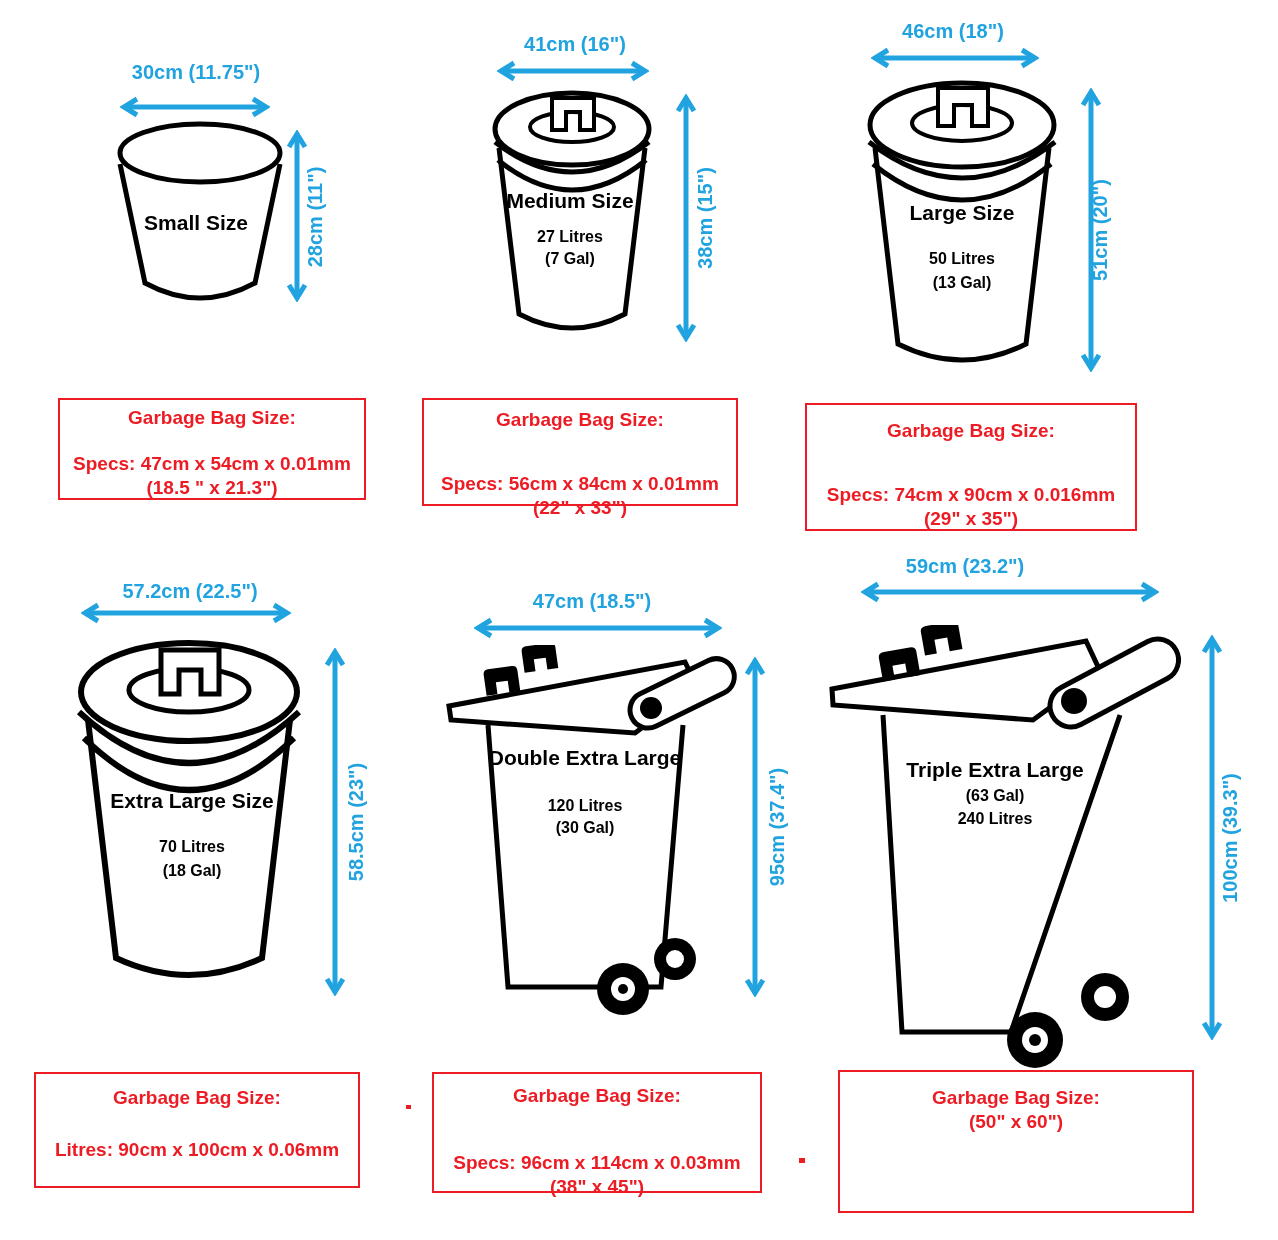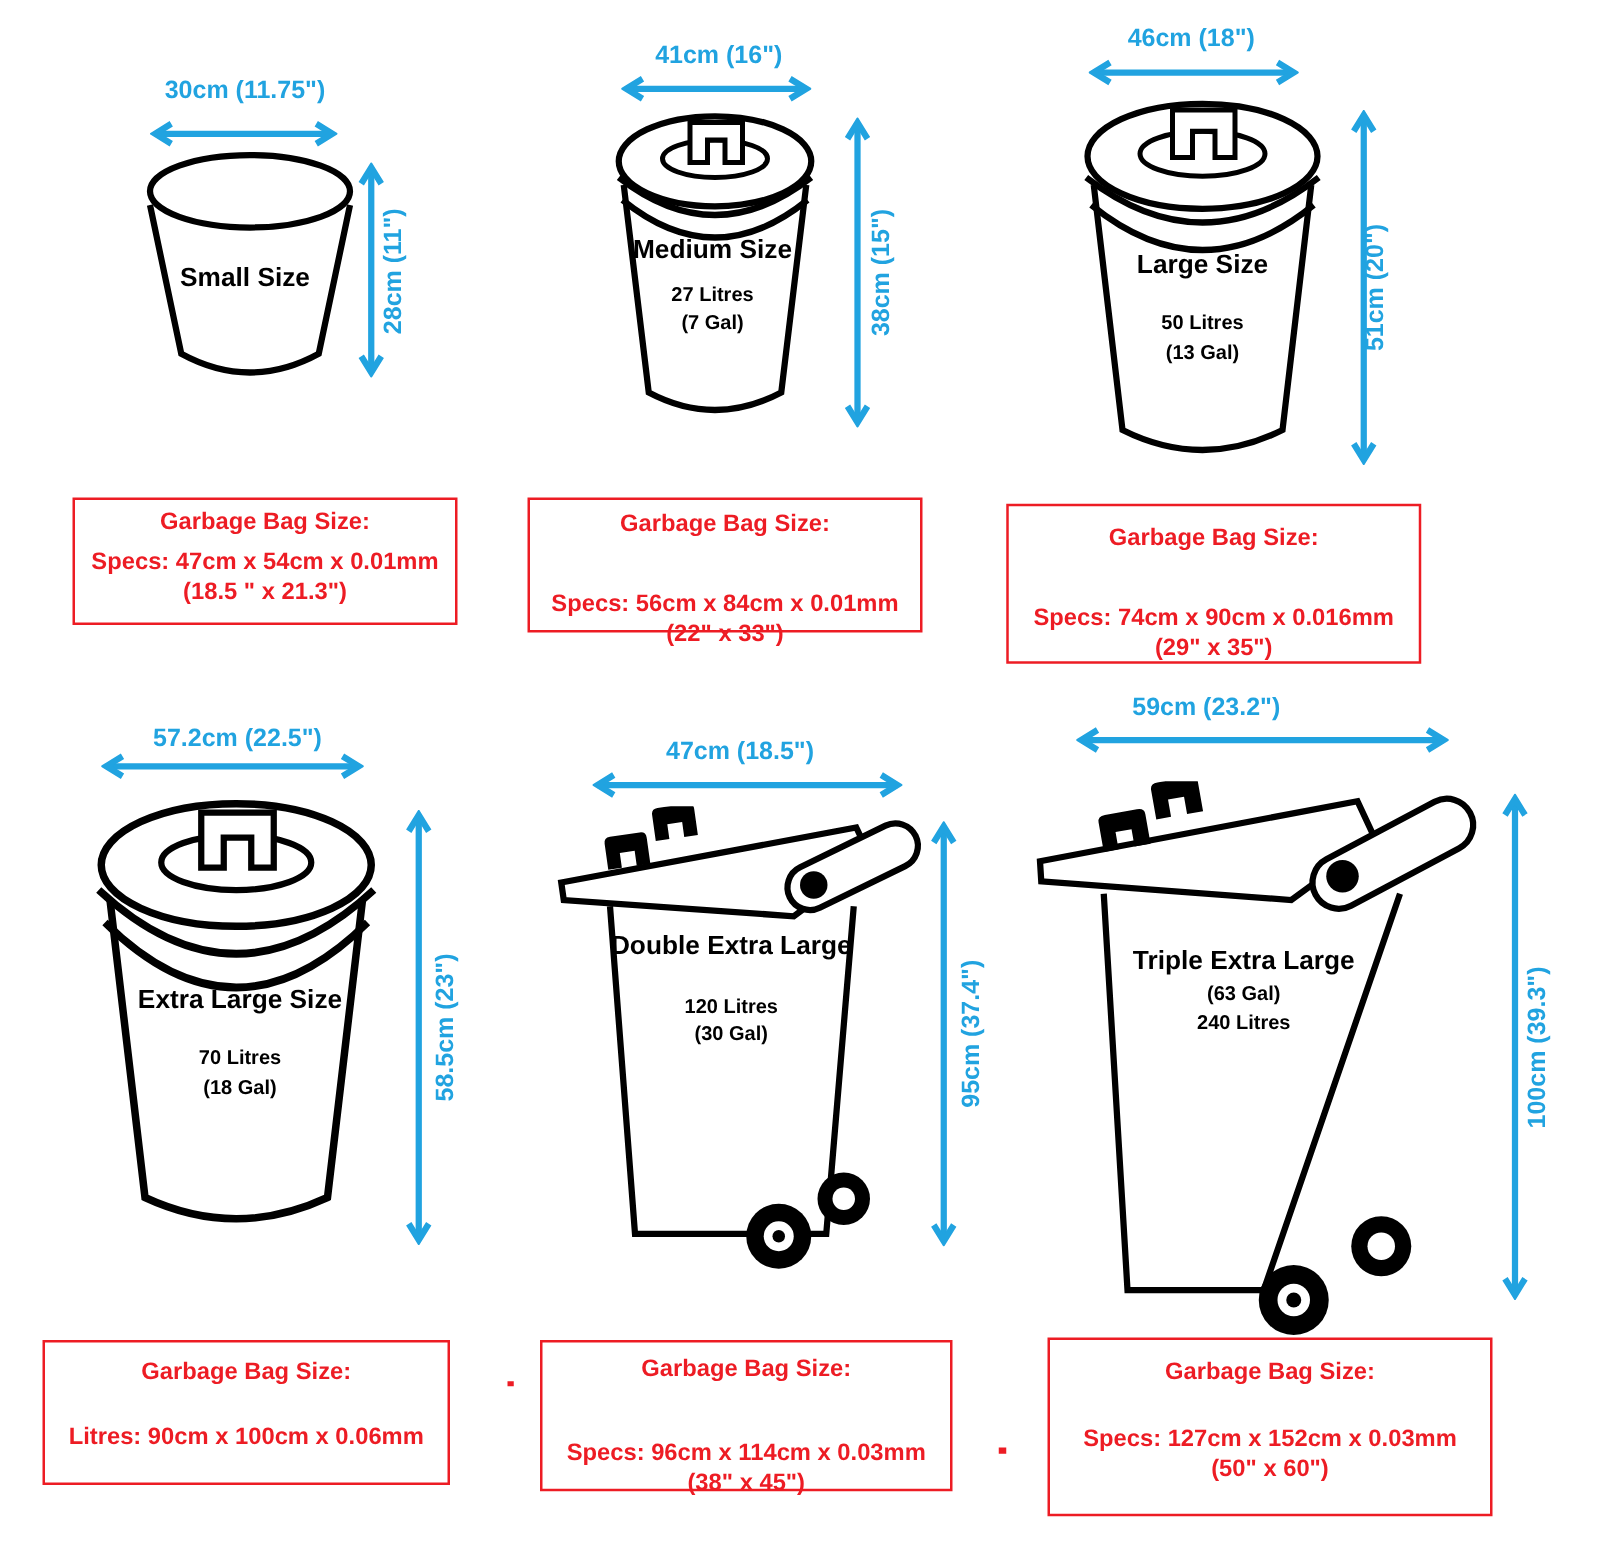--- a/index.html
+++ b/index.html
@@ -50,21 +50,21 @@
     </svg>
     <div class="bintext nm" style="left:196px;top:222px">Small Size</div>
     <svg class="arrow" style="left:286px;top:130px" width="22" height="172" viewBox="0 0 22 172">
       <path d="M11,4 V168"></path>
         <path d="M3,17 L11,4 L19,17"></path>
         <path d="M3,155 L11,168 L19,155"></path>
     </svg>
     <div class="dimlabel vlabel" style="left:315px;top:217px">28cm (11")</div>
     <div class="bagbox" style="left:58px;top:398px;width:308px;height:102px">
       <div class="bl" style="margin-top:6px">Garbage Bag Size:</div>
-      <div class="bl" style="margin-top:8px">Specs: 47cm x 54cm x 0.01mm</div>
+      <div class="bl" style="margin-top:22px">Specs: 47cm x 54cm x 0.01mm</div>
       <div class="bl">(18.5 " x 21.3")</div>
     </div>
   </div>
 
   <div>
     <div class="dimlabel hlabel" style="left:575px;top:34px">41cm (16")</div>
     <svg class="arrow" style="left:497px;top:60px" width="152" height="22" viewBox="0 0 152 22">
       <path d="M4,11 H148"></path>
         <path d="M17,3 L4,11 L17,19"></path>
         <path d="M135,3 L148,11 L135,19"></path>
@@ -214,21 +214,20 @@
     <div class="bintext sub" style="left:995px;top:819px">240 Litres</div>
     <div class="bintext sub" style="left:995px;top:796px">(63 Gal)</div>
     <svg class="arrow" style="left:1201px;top:635px" width="22" height="405" viewBox="0 0 22 405">
       <path d="M11,4 V401"></path>
         <path d="M3,17 L11,4 L19,17"></path>
         <path d="M3,388 L11,401 L19,388"></path>
     </svg>
     <div class="dimlabel vlabel" style="left:1230px;top:838px">100cm (39.3")</div>
     <div class="bagbox" style="left:838px;top:1070px;width:356px;height:143px">
       <div class="bl" style="margin-top:14px">Garbage Bag Size:</div>
-      <div class="bl" style="margin-top:30px">Specs: 127cm x 152cm x 0.03mm</div>
       <div class="bl">(50" x 60")</div>
     </div>
   </div>
 
   <div class="dot" style="left:406px;top:1105px;width:5px;height:4px"></div>
   <div class="dot" style="left:799px;top:1158px;width:6px;height:5px"></div>
 
 </div>
 
 </body></html>

